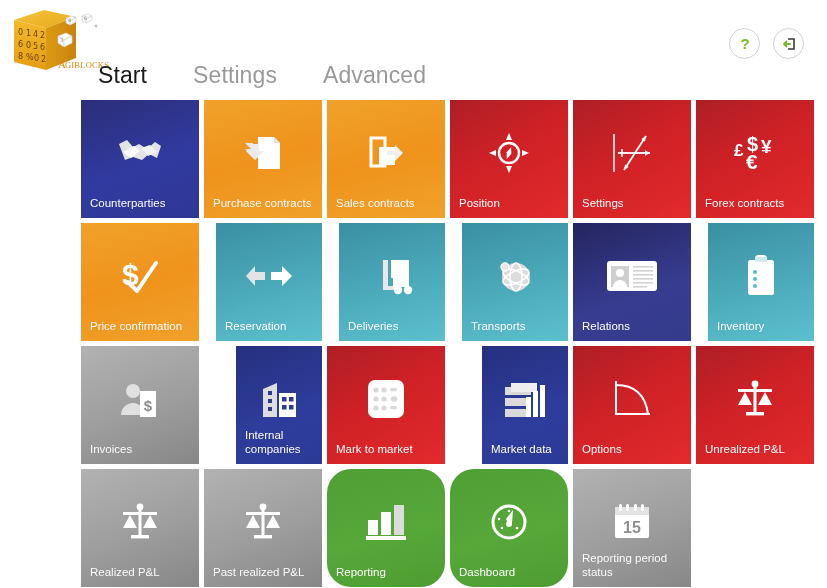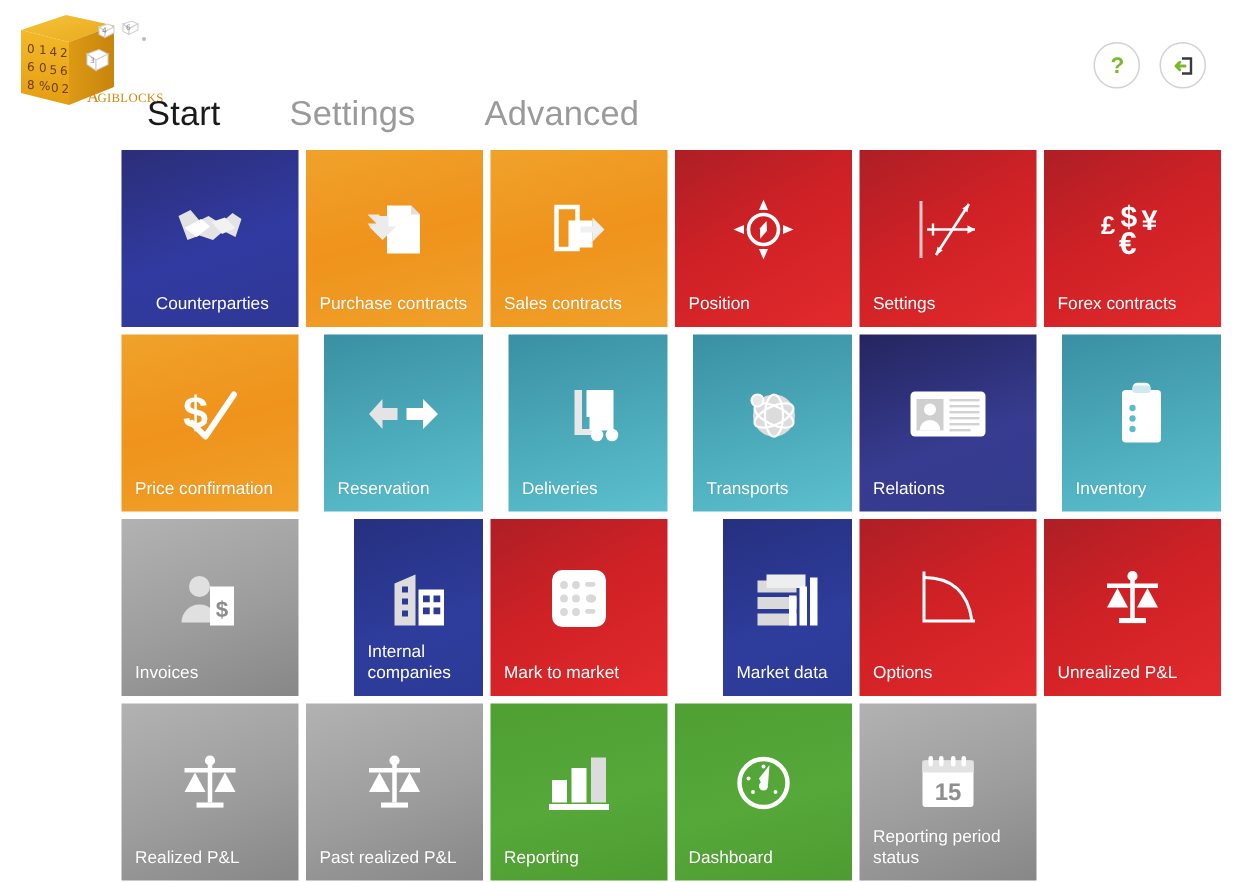--- a/index.html
+++ b/index.html
@@ -41,28 +41,28 @@
     height: 54px;
   }
   .tile .ico svg { display: block; }
   .tile .lbl {
     position: absolute; left: 9px; right: 6px; bottom: 8px;
     color: #ffffff; font-size: 11.5px; line-height: 13.5px;
     text-shadow: 0 0 1px rgba(0,0,0,.10);
   }
 
   
-  .t-navy   { background: linear-gradient(160deg,#2b2e78 0%, #313aa0 55%, #2f3795 100%); text-align: center; }
+  .t-navy   { background: linear-gradient(160deg,#2b2e78 0%, #313aa0 55%, #2f3795 100%); }
   .t-indigo { background: linear-gradient(160deg,#24255f 0%, #373c90 60%, #343a8c 100%); text-decoration: underline; }
   .t-blue   { background: linear-gradient(160deg,#26307f 0%, #2e3d9c 60%, #2c3a96 100%); margin-left: 32px; }
   .t-orange { background: linear-gradient(165deg,#f0a22a 0%, #ef931c 50%, #f0a12a 100%); }
   .t-red    { background: linear-gradient(150deg,#ad1f25 0%, #cf2126 45%, #e22a2c 100%); }
   .t-teal   { background: linear-gradient(165deg,#3a8fa3 0%, #4cabbb 55%, #5cc0ce 100%); margin-left: 12px; }
   .t-gray   { background: linear-gradient(160deg,#b2b2b2 0%, #9d9d9d 55%, #878787 100%); }
-  .t-green  { background: linear-gradient(165deg,#4f9f33 0%, #56a839 55%, #4e9c31 100%); }
+  .t-green  { background: linear-gradient(165deg,#4f9f33 0%, #56a839 55%, #4e9c31 100%); border-radius: 24px; }
 </style>
 </head>
 <body>
 
 <div id="app">
 
   <div class="header">
 
     <div class="logo">
       <svg width="112" height="74" viewBox="0 0 112 74">

